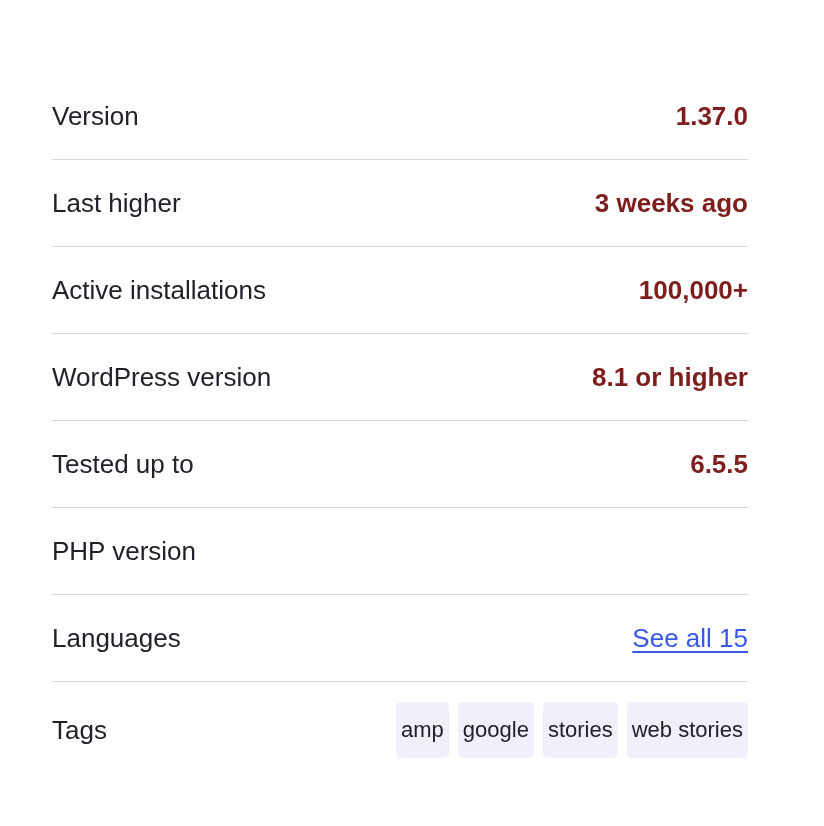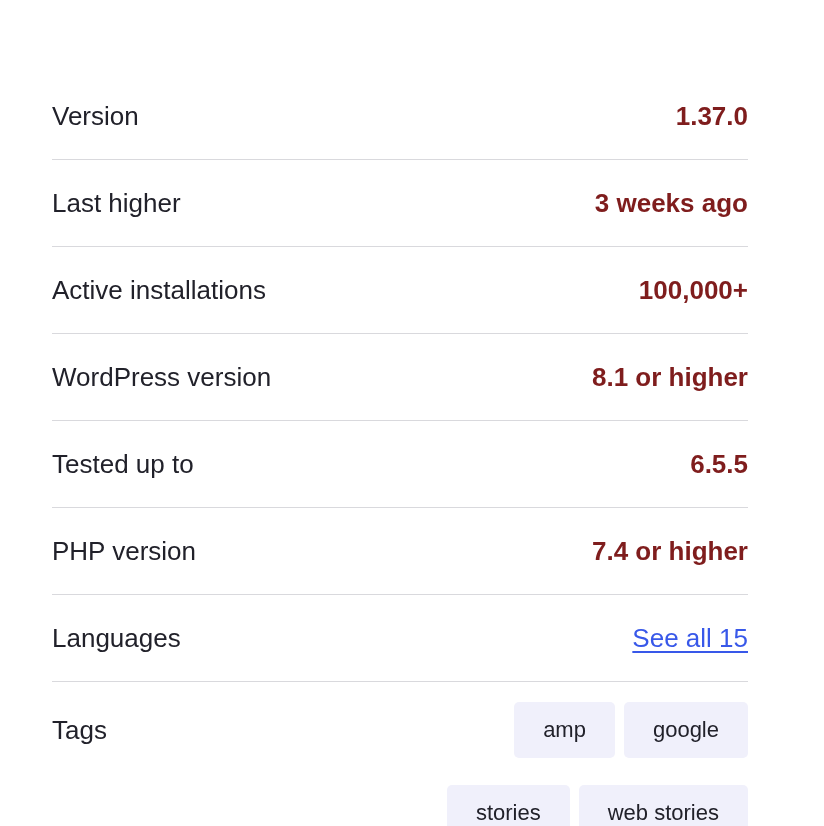--- a/index.html
+++ b/index.html
@@ -65,21 +65,21 @@
     width: 360px;
     display: flex;
     flex-wrap: wrap;
     justify-content: flex-end;
     gap: 27px 9px;
   }
   .tag-pill {
     display: inline-flex;
     align-items: center;
     height: 56px;
-    padding: 0 29px;
+    padding: 0 5px;
     background: #f0f0fb;
     border-radius: 5px;
     font-size: 22px;
     color: #21212a;
     cursor: pointer;
     white-space: nowrap;
   }
 </style>
 </head>
 <body>
@@ -107,21 +107,20 @@
       <span class="meta-value">8.1 or higher</span>
     </div>
 
     <div class="meta-row">
       <span class="meta-label">Tested up to</span>
       <span class="meta-value">6.5.5</span>
     </div>
 
     <div class="meta-row">
       <span class="meta-label">PHP version</span>
-      <span class="meta-value">7.4 or higher</span>
     </div>
 
     <div class="meta-row">
       <span class="meta-label">Languages</span>
       <a class="see-all-link">See all 15</a>
     </div>
 
     <div class="meta-row tags-row">
       <span class="meta-label">Tags</span>
       <div class="tag-list">

